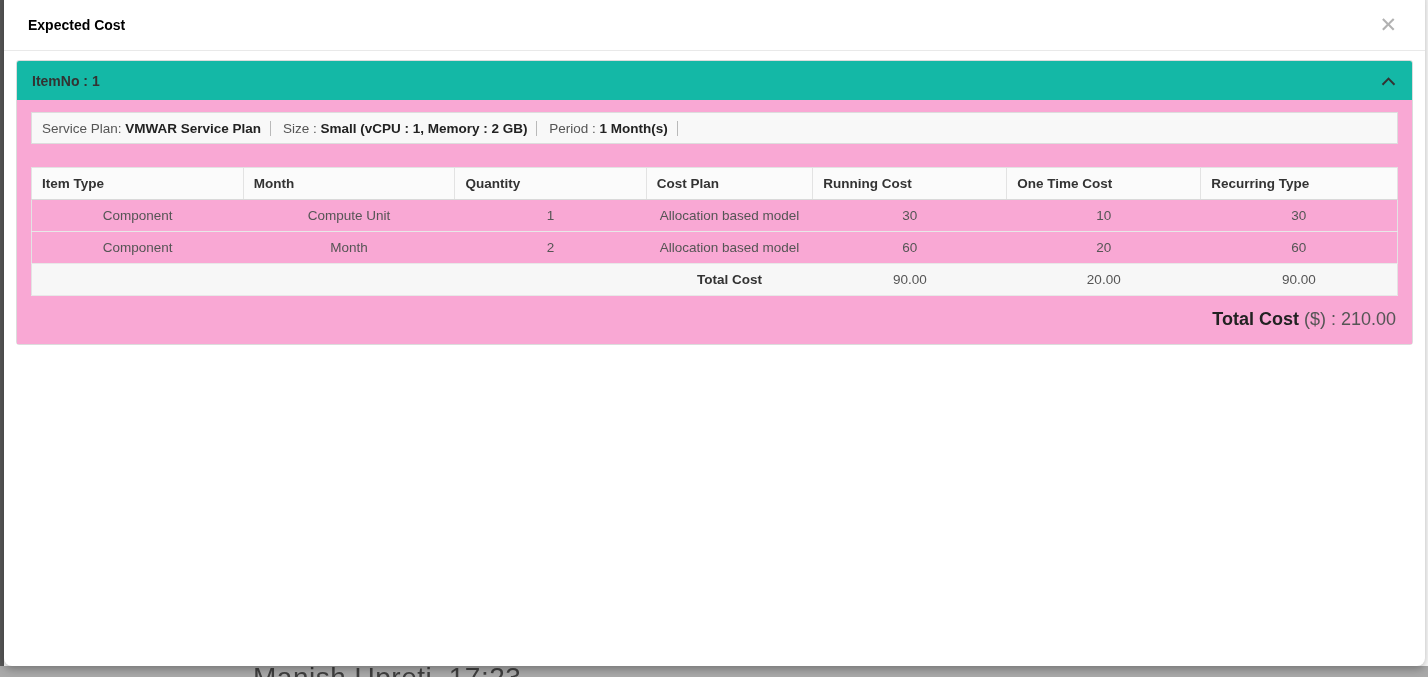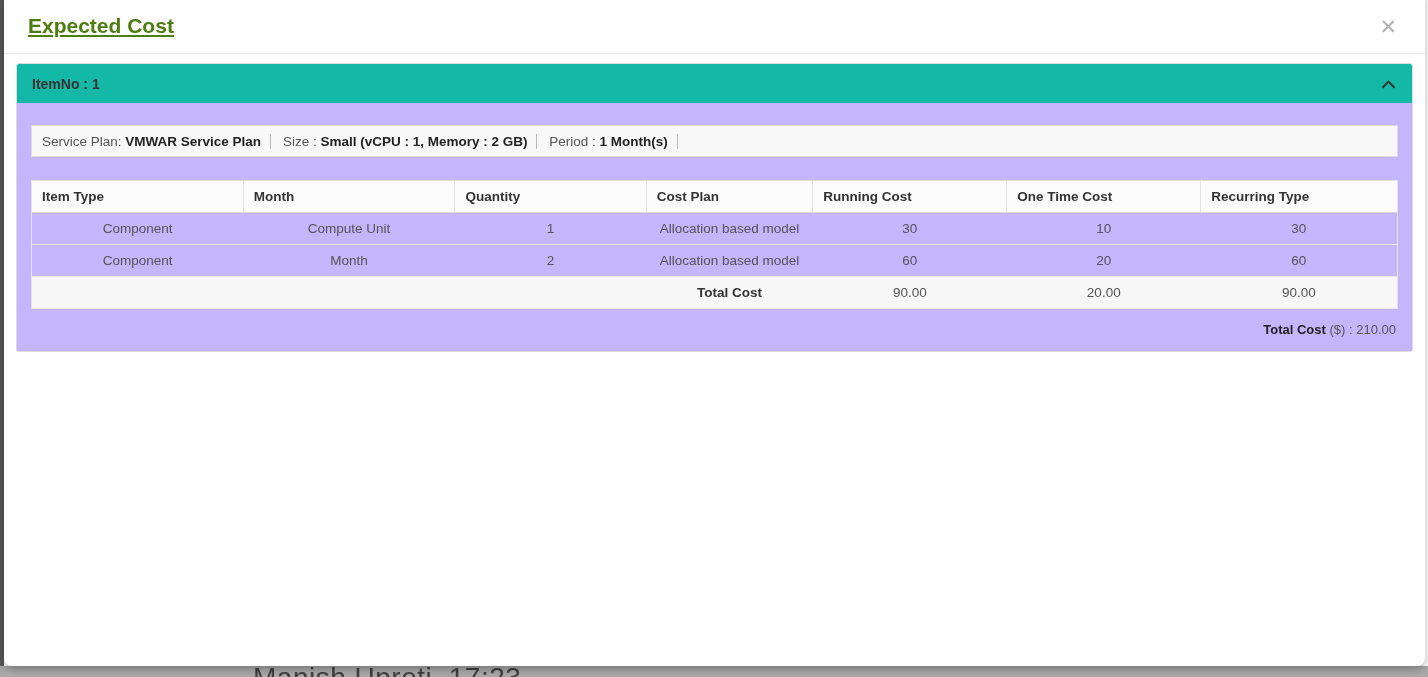--- a/index.html
+++ b/index.html
@@ -40,21 +40,21 @@
     border-radius: 8px;
     box-shadow: 0 3px 9px rgba(0,0,0,0.3);
     z-index: 10;
   }
   .modal-header {
     display: flex; align-items: center; justify-content: space-between;
     padding: 26px 26px 15px 24px;
     border-bottom: 1px solid #e9e9e9;
   }
   .modal-title {
-    font-size: 21px; font-weight: bold; color: #4d7c0f; text-decoration: underline;
+    font-size: 14px; font-weight: bold; color: #000000;
   }
   .close-btn {
     background: none; border: none; cursor: pointer;
     font-size: 21px; line-height: 1; color: #b2b2b2;
     padding: 0 2px;
   }
   .modal-body { padding: 9px 12px 0 12px; }
 
   
   .panel {
@@ -63,21 +63,21 @@
   }
   .panel-heading {
     background: #14b8a6;
     padding: 12px 16px 11px 15px;
     display: flex; align-items: center; justify-content: space-between;
     font-size: 14px; font-weight: bold; color: #333333;
     cursor: pointer;
     border-radius: 2px 2px 0 0;
   }
   .chevron { display: inline-flex; align-items: center; }
-  .panel-body { padding: 22px 14px 14px 14px; background: #c4b5fd; }
+  .panel-body { padding: 12px 14px 14px 14px; background: #f9a8d4; }
 
   
   .summary-bar {
     border: 1px solid #dddddd;
     background: #f8f8f8;
     padding: 8px 10px 7px 10px;
     font-size: 13.5px; color: #555555;
     white-space: nowrap;
   }
   .summary-item {
@@ -108,21 +108,21 @@
     border-bottom: 1px solid #e8e8e8;
     text-align: center;
   }
   .cost-table tr.total-row td { background: #f7f7f7; }
   .cost-table tr.total-row td.total-label { font-weight: bold; color: #333333; }
 
   
   .total-line {
     text-align: right;
     padding: 13px 2px 0 0;
-    font-size: 13px; color: #555555;
+    font-size: 18px; color: #555555;
   }
   .total-line .lbl { font-weight: bold; color: #222222; }
 </style>
 </head>
 <body>
 
 <div class="bg-left-strip"></div>
 <div class="bg-bottom-strip">
   <div class="bg-partial-text">Manish Upreti, 17:23</div>
 </div>

